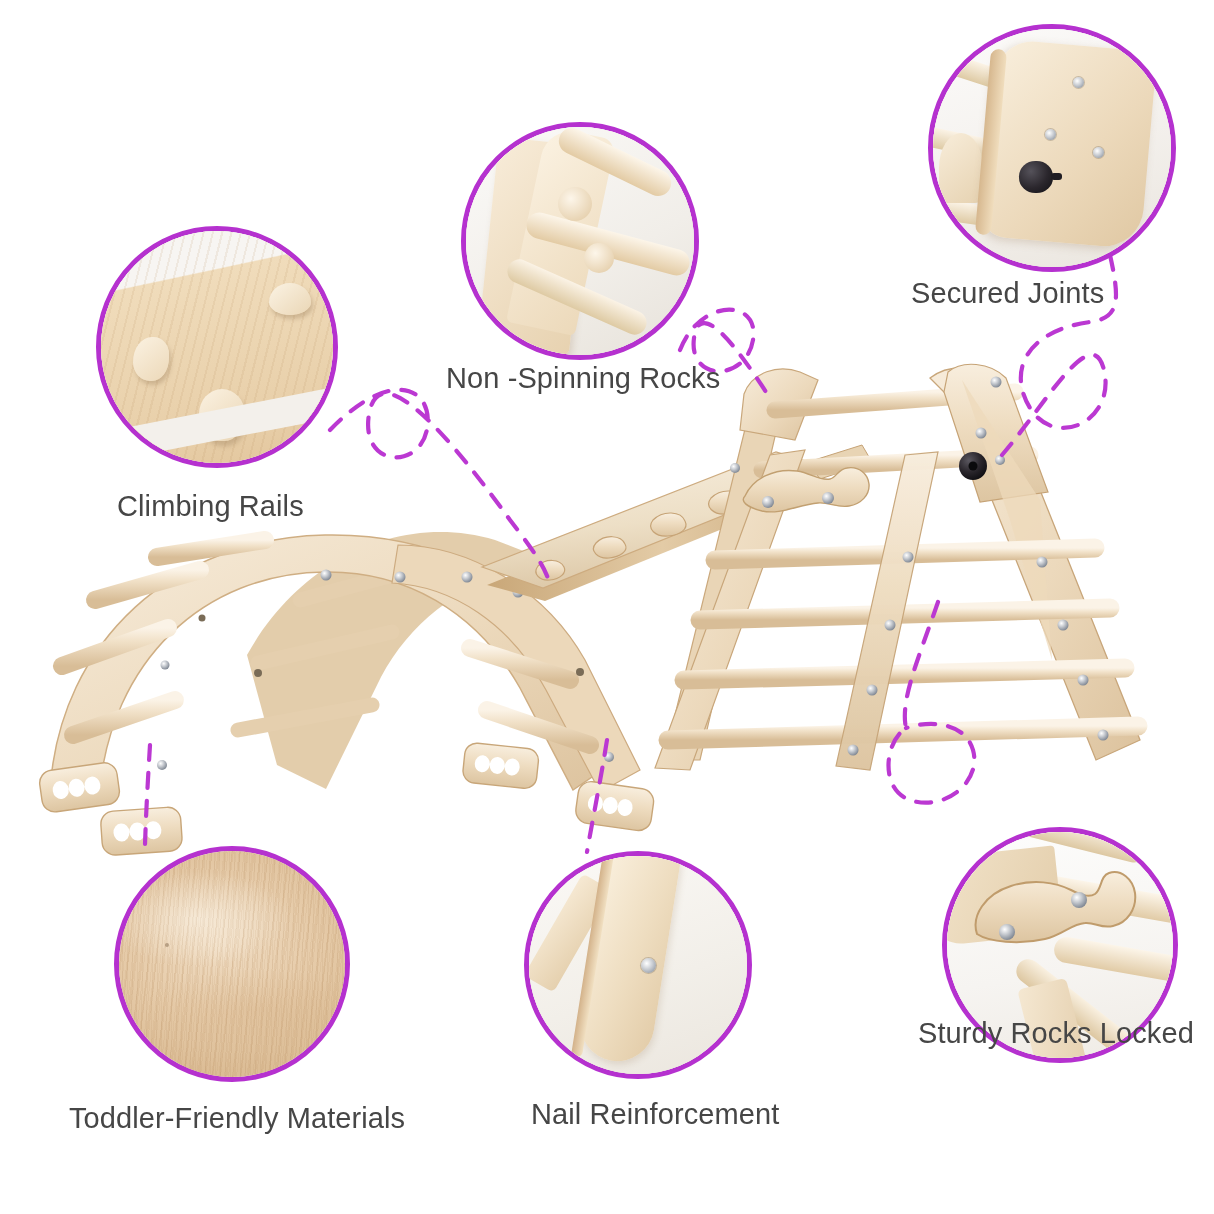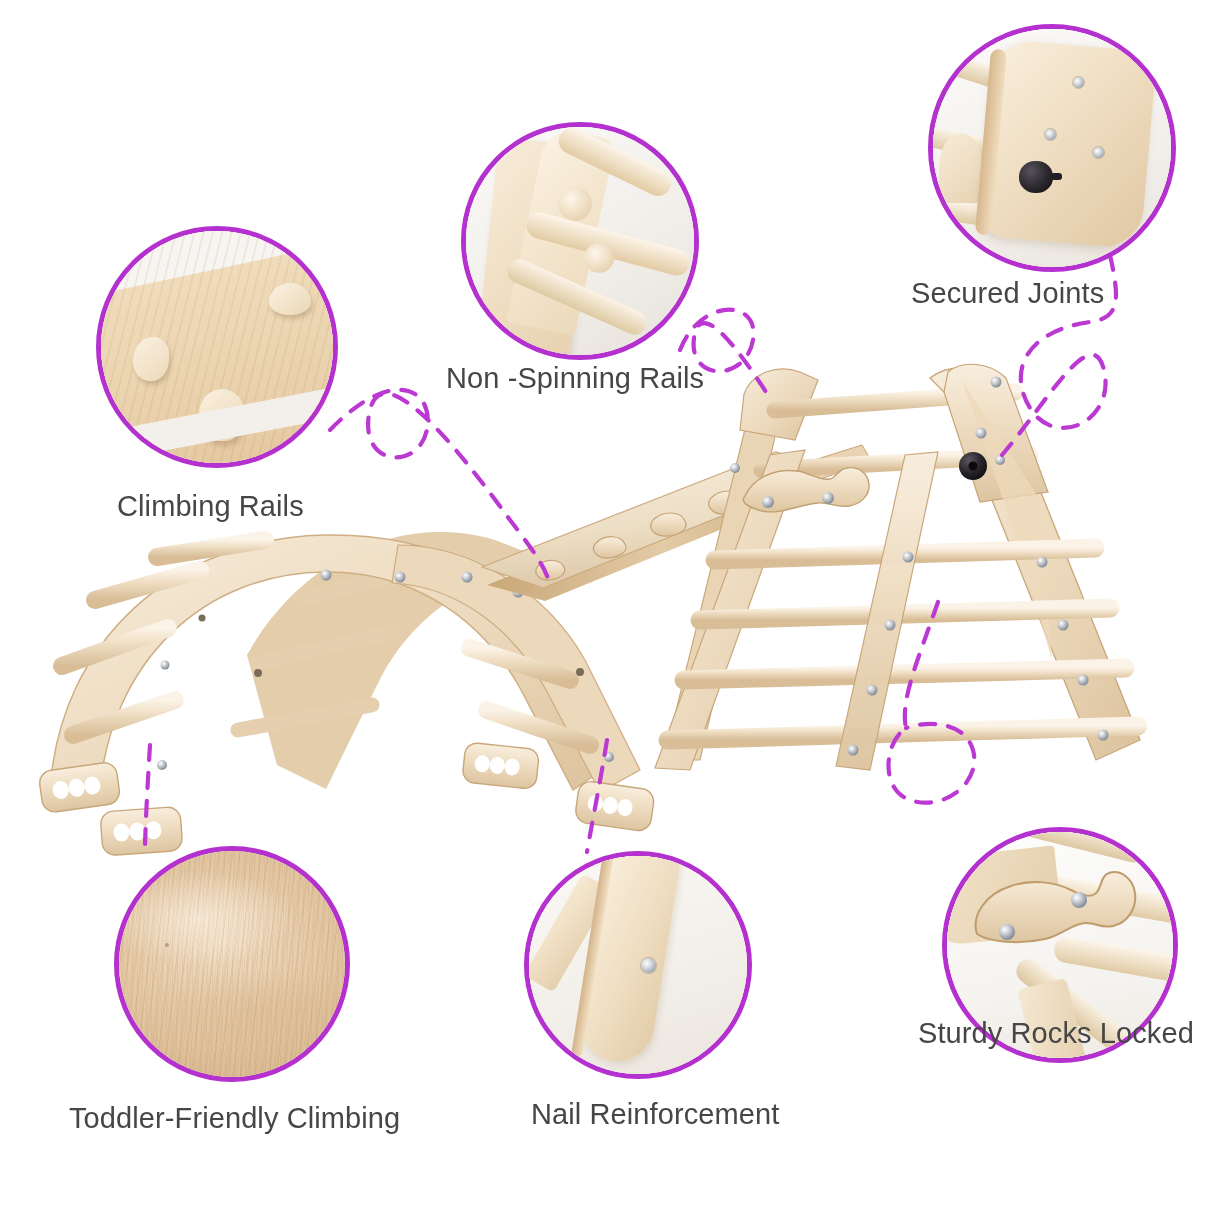--- a/index.html
+++ b/index.html
@@ -297,21 +297,21 @@
 
       <div style="position:absolute;left:22px;top:14px;width:92px;height:210px;border-radius:28px 10px 6px 6px;transform:rotate(6deg);background:linear-gradient(125deg,#f8ecd9,#e7d2b0);box-shadow:3px 3px 7px rgba(150,120,85,.22);"></div>
       <div style="position:absolute;left:60px;top:4px;width:70px;height:200px;border-radius:30px 14px 6px 6px;transform:rotate(12deg);background:linear-gradient(125deg,#fbf2e2,#ecd9ba);"></div>
 
       <div style="position:absolute;left:88px;top:22px;width:122px;height:26px;border-radius:16px;transform:rotate(26deg);background:linear-gradient(180deg,#fcf5e9,#e3cba4);"></div>
       <div style="position:absolute;left:58px;top:104px;width:168px;height:26px;border-radius:16px;transform:rotate(15deg);background:linear-gradient(180deg,#fcf5e9,#e3cba4);"></div>
       <div style="position:absolute;left:36px;top:158px;width:150px;height:24px;border-radius:15px;transform:rotate(24deg);background:linear-gradient(180deg,#fbf3e6,#decaa3);"></div>
       <div style="position:absolute;left:92px;top:60px;width:34px;height:34px;border-radius:50%;background:radial-gradient(circle at 38% 34%,#fdf6ea,#e0c79f);"></div>
       <div style="position:absolute;left:118px;top:116px;width:30px;height:30px;border-radius:50%;background:radial-gradient(circle at 38% 34%,#fdf6ea,#e0c79f);"></div>
     </div>
-    <div class="callout-label" style="left:-15px; top:240px;">Non -Spinning Rails</div>
+    <div class="callout-label" style="left:-15px; top:240px;">Non -Spinning Rocks</div>
   </div>
 
   <div class="callout" style="left:928px; top:24px;">
     <div class="callout-circle" style="width:248px; height:248px;">
       <div class="ph bg-white-floor"></div>
       <div class="ph" style="background:linear-gradient(160deg,#fcfbfa 0%,#f3f0ec 55%,#eae5de 100%);"></div>
 
       <div style="position:absolute;left:-10px;top:42px;width:160px;height:20px;border-radius:12px;transform:rotate(18deg);background:linear-gradient(180deg,#fbf3e6,#decaa4);"></div>
       <div style="position:absolute;left:-26px;top:110px;width:160px;height:20px;border-radius:12px;transform:rotate(12deg);background:linear-gradient(180deg,#fbf3e6,#decaa4);"></div>
       <div style="position:absolute;left:-20px;top:176px;width:130px;height:20px;border-radius:12px;transform:rotate(8deg);background:linear-gradient(180deg,#fbf3e6,#decaa4);"></div>
@@ -332,21 +332,21 @@
 
   <div class="callout" style="left:114px; top:846px;">
     <div class="callout-circle" style="width:236px; height:236px;">
       <div class="ph wood-plain"></div>
       <div class="ph" style="background:
           radial-gradient(ellipse 60% 30% at 35% 30%, rgba(255,250,240,.55), rgba(255,255,255,0) 70%),
           radial-gradient(ellipse 70% 26% at 60% 70%, rgba(205,165,118,.22), rgba(255,255,255,0) 70%);"></div>
       <div class="ph" style="background:repeating-linear-gradient(96deg, rgba(176,134,88,.10) 0 1px, rgba(255,255,255,0) 1px 4px);"></div>
       <div style="position:absolute;left:46px;top:92px;width:4px;height:4px;border-radius:50%;background:#8d7358;opacity:.55;"></div>
     </div>
-    <div class="callout-label" style="left:-45px; top:256px;">Toddler-Friendly Climbing</div>
+    <div class="callout-label" style="left:-45px; top:256px;">Toddler-Friendly Materials</div>
   </div>
 
   <div class="callout" style="left:524px; top:851px;">
     <div class="callout-circle" style="width:228px; height:228px;">
       <div class="ph bg-white-floor"></div>
       <div class="ph" style="background:linear-gradient(160deg,#fbf9f6 0%,#f2efe9 58%,#ebe6de 100%);"></div>
 
       <div style="position:absolute;left:22px;top:18px;width:34px;height:118px;border-radius:6px;transform:rotate(30deg);background:linear-gradient(100deg,#f6e9d3,#e5d0ae);"></div>
 
       <div style="position:absolute;left:62px;top:-4px;width:74px;height:210px;border-radius:8px 8px 40px 40px;transform:rotate(9deg);background:linear-gradient(105deg,#faf0de 0%,#eeddc0 55%,#e2cba7 100%);box-shadow:2px 3px 7px rgba(150,120,85,.2);"></div>

